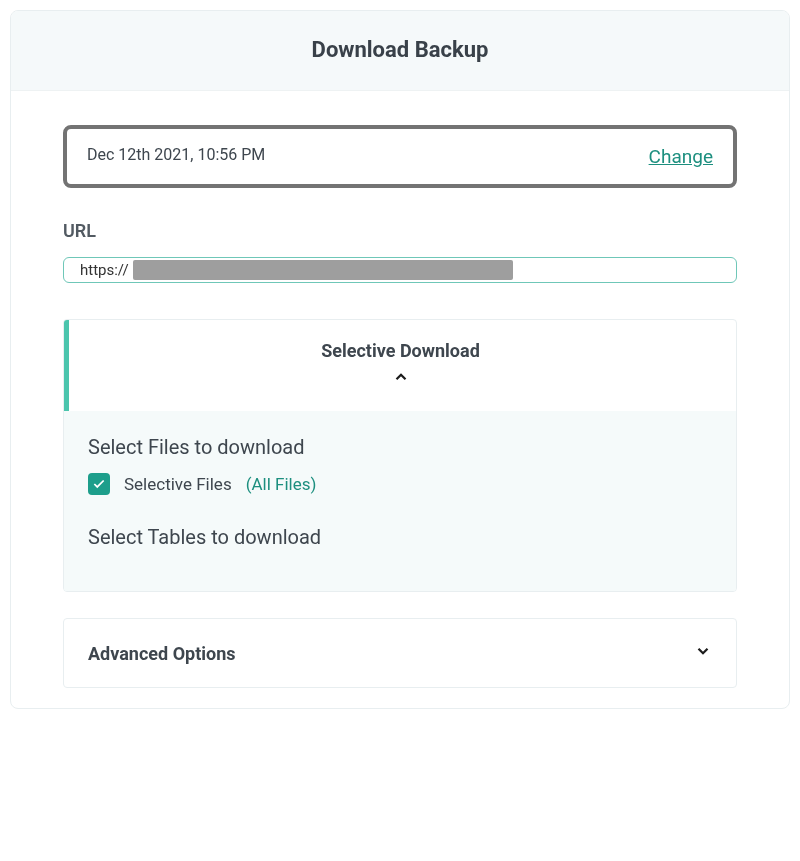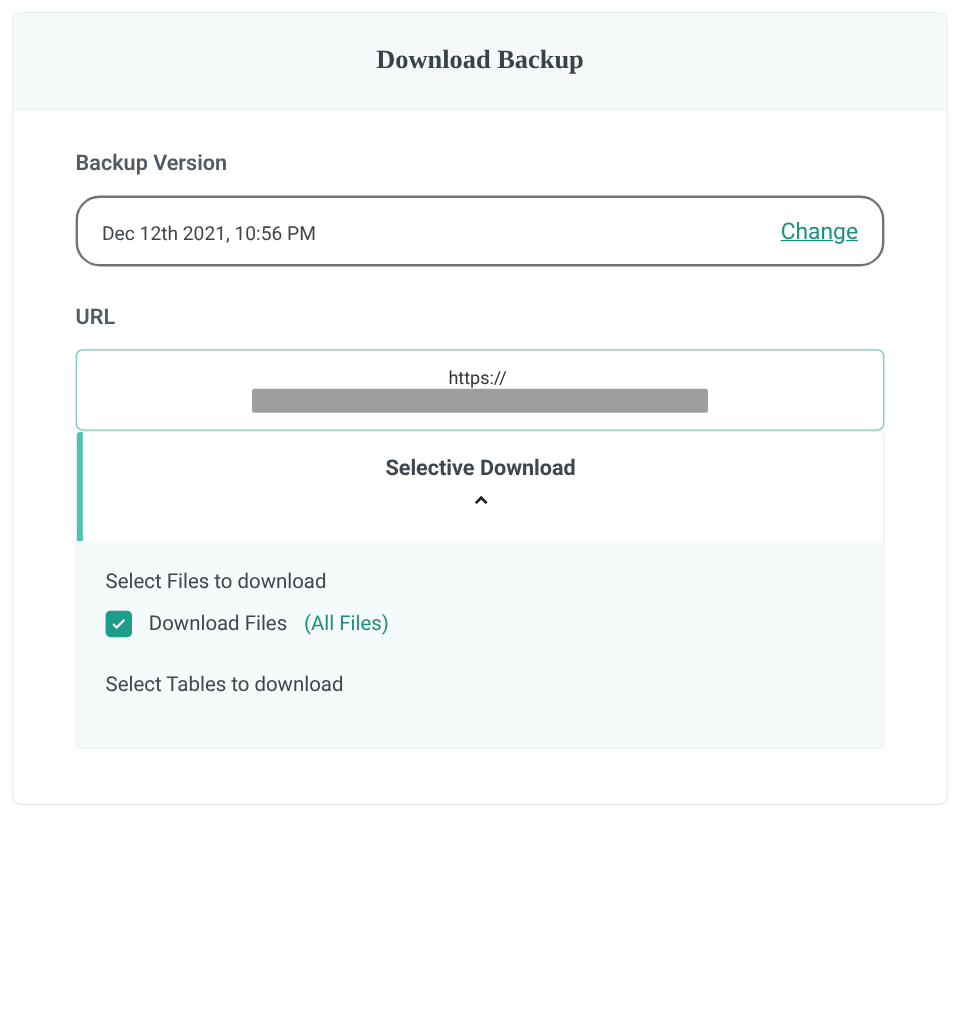--- a/index.html
+++ b/index.html
@@ -18,62 +18,61 @@
       border: 1px solid #e8eef0;
       border-radius: 8px;
       overflow: hidden;
       background: #fff;
     }
     .card-header {
       background: #f5f9fa;
       padding: 26px 20px 28px;
       text-align: center;
       border-bottom: 1px solid #eef2f3;
-      font-family: Liberation Serif, serif;
     }
     .card-header h1 {
       font-size: 22px;
       font-weight: 700;
       color: #394149;
     }
     .card-body {
       padding: 34px 52px 20px;
     }
     .section-label {
       font-size: 18px;
       font-weight: 600;
       color: #525a62;
       margin-bottom: 16px;
     }
     .field-box {
-      border: 2px solid #737373;
-      border-radius: 20px;
+      border: 4px solid #737373;
+      border-radius: 8px;
       padding: 16px 20px;
       display: flex;
-      align-items: flex-end;
+      align-items: flex-start;
       justify-content: space-between;
       margin-bottom: 32px;
     }
     .field-value {
       font-size: 16px;
       color: #3e464e;
     }
     .change-link {
       color: #1d8f7f;
       text-decoration: underline;
       font-size: 19px;
       cursor: pointer;
     }
     .url-box {
       border: 1px solid #6fc7b8;
       border-radius: 6px;
-      padding: 14px 16px;
-      display: flex;
-      align-items: center;
-      flex-direction: column;
+      padding: 2px 16px;
+      display: flex;
+      align-items: center;
+      margin-bottom: 36px;
     }
     .url-prefix {
       font-size: 15px;
       color: #333;
       margin-right: 4px;
     }
     .url-redacted {
       background: #9e9e9e;
       height: 20px;
       width: 380px;
@@ -110,21 +109,21 @@
     }
     .chevron svg {
       width: 18px;
       height: 18px;
     }
     .panel-body {
       background: #f5fafa;
       padding: 24px 24px 28px 24px;
     }
     .subsection-label {
-      font-size: 17px;
+      font-size: 20px;
       color: #3e464e;
       margin-bottom: 14px;
     }
     .check-row {
       display: flex;
       align-items: center;
       gap: 14px;
       margin-bottom: 30px;
     }
     .check-row:last-child {
@@ -174,21 +173,20 @@
   </style>
 </head>
 <body>
 
 <div class="card">
   <div class="card-header">
     <h1>Download Backup</h1>
   </div>
   <div class="card-body">
 
-    <div class="section-label">Backup Version</div>
     <div class="field-box">
       <span class="field-value">Dec 12th 2021, 10:56 PM</span>
       <span class="change-link">Change</span>
     </div>
 
     <div class="section-label">URL</div>
     <div class="url-box">
       <span class="url-prefix">https://</span>
       <div class="url-redacted"></div>
     </div>
@@ -206,24 +204,32 @@
       </div>
       <div class="panel-body">
 
         <div class="subsection-label">Select Files to download</div>
         <div class="check-row">
           <div class="checkbox">
             <svg viewBox="0 0 24 24">
                 <polyline points="4 12 9 17 20 6"></polyline>
               </svg>
           </div>
-          <span class="check-label">Download Files</span>
+          <span class="check-label">Selective Files</span>
           <span class="detail-link">(All Files)</span>
         </div>
 
         <div class="subsection-label">Select Tables to download</div>
 
       </div>
     </div>
 
+    <div class="adv-panel">
+      <span class="adv-title">Advanced Options</span>
+      <span class="chevron">
+        <svg viewBox="0 0 24 24" fill="none" stroke="currentColor" stroke-width="3">
+            <polyline points="6 9 12 15 18 9"></polyline>
+          </svg>
+      </span>
+    </div>
 
   </div>
 </div>
 
 </body></html>

